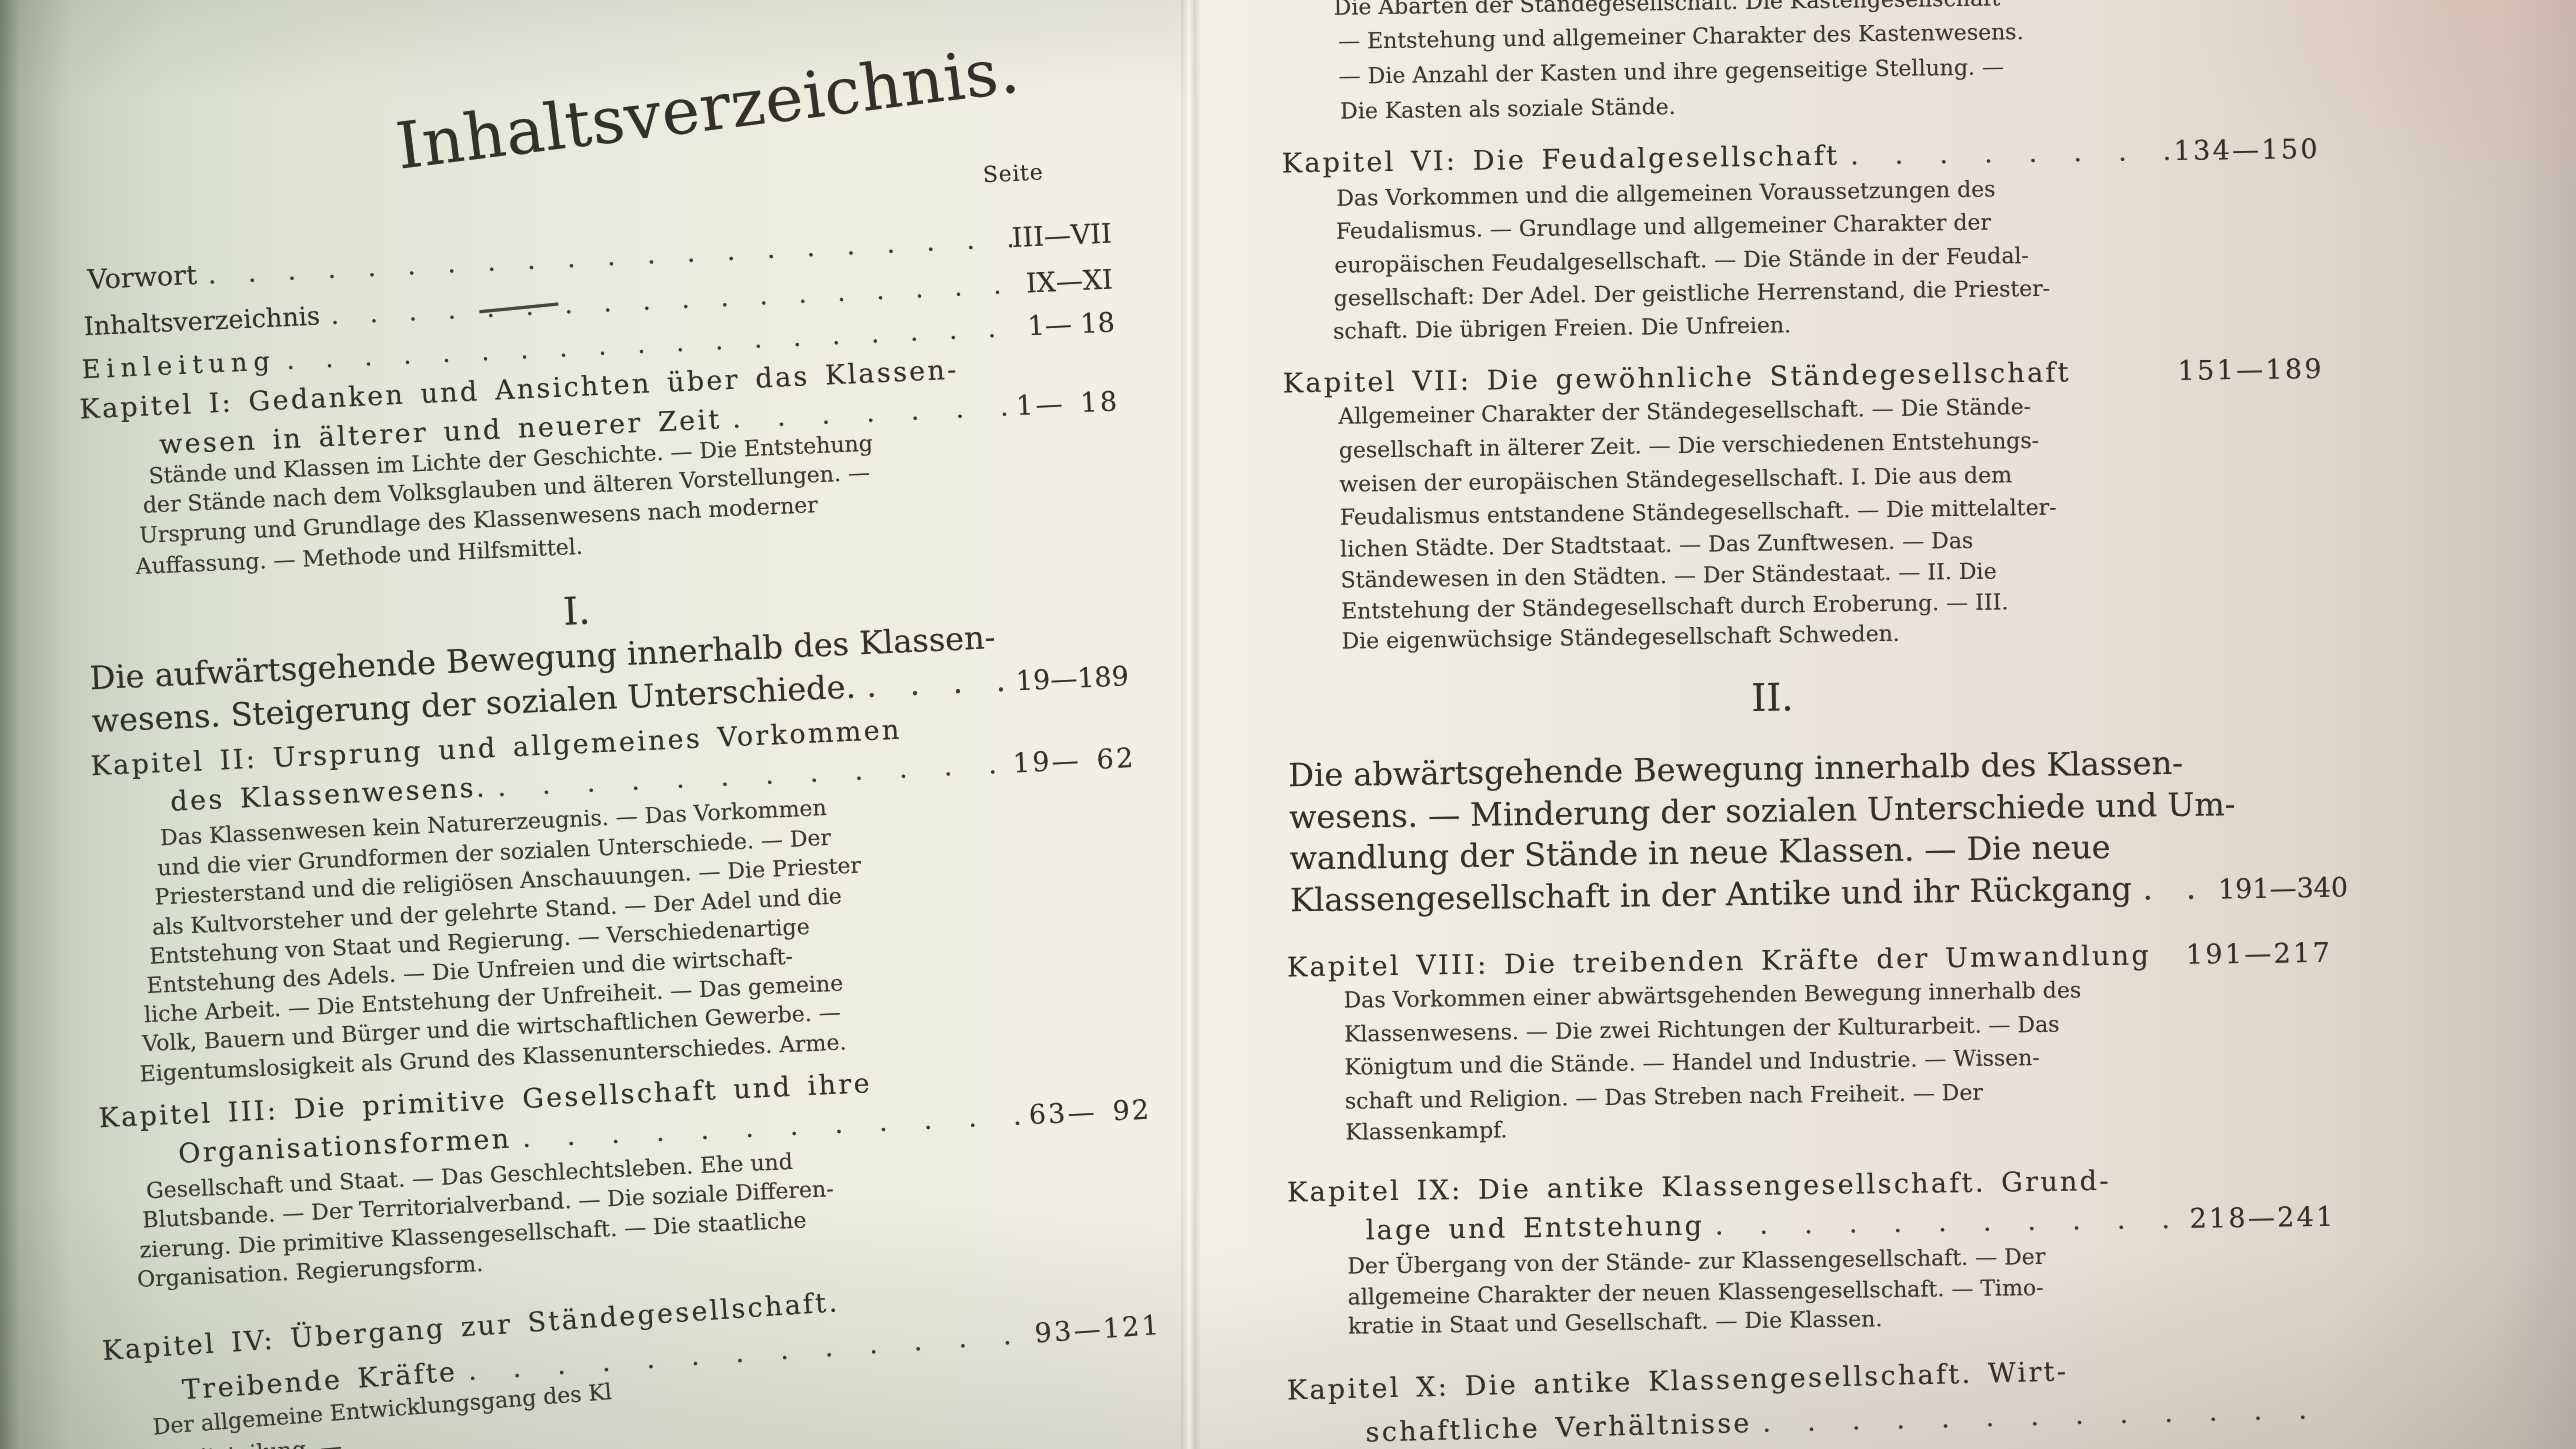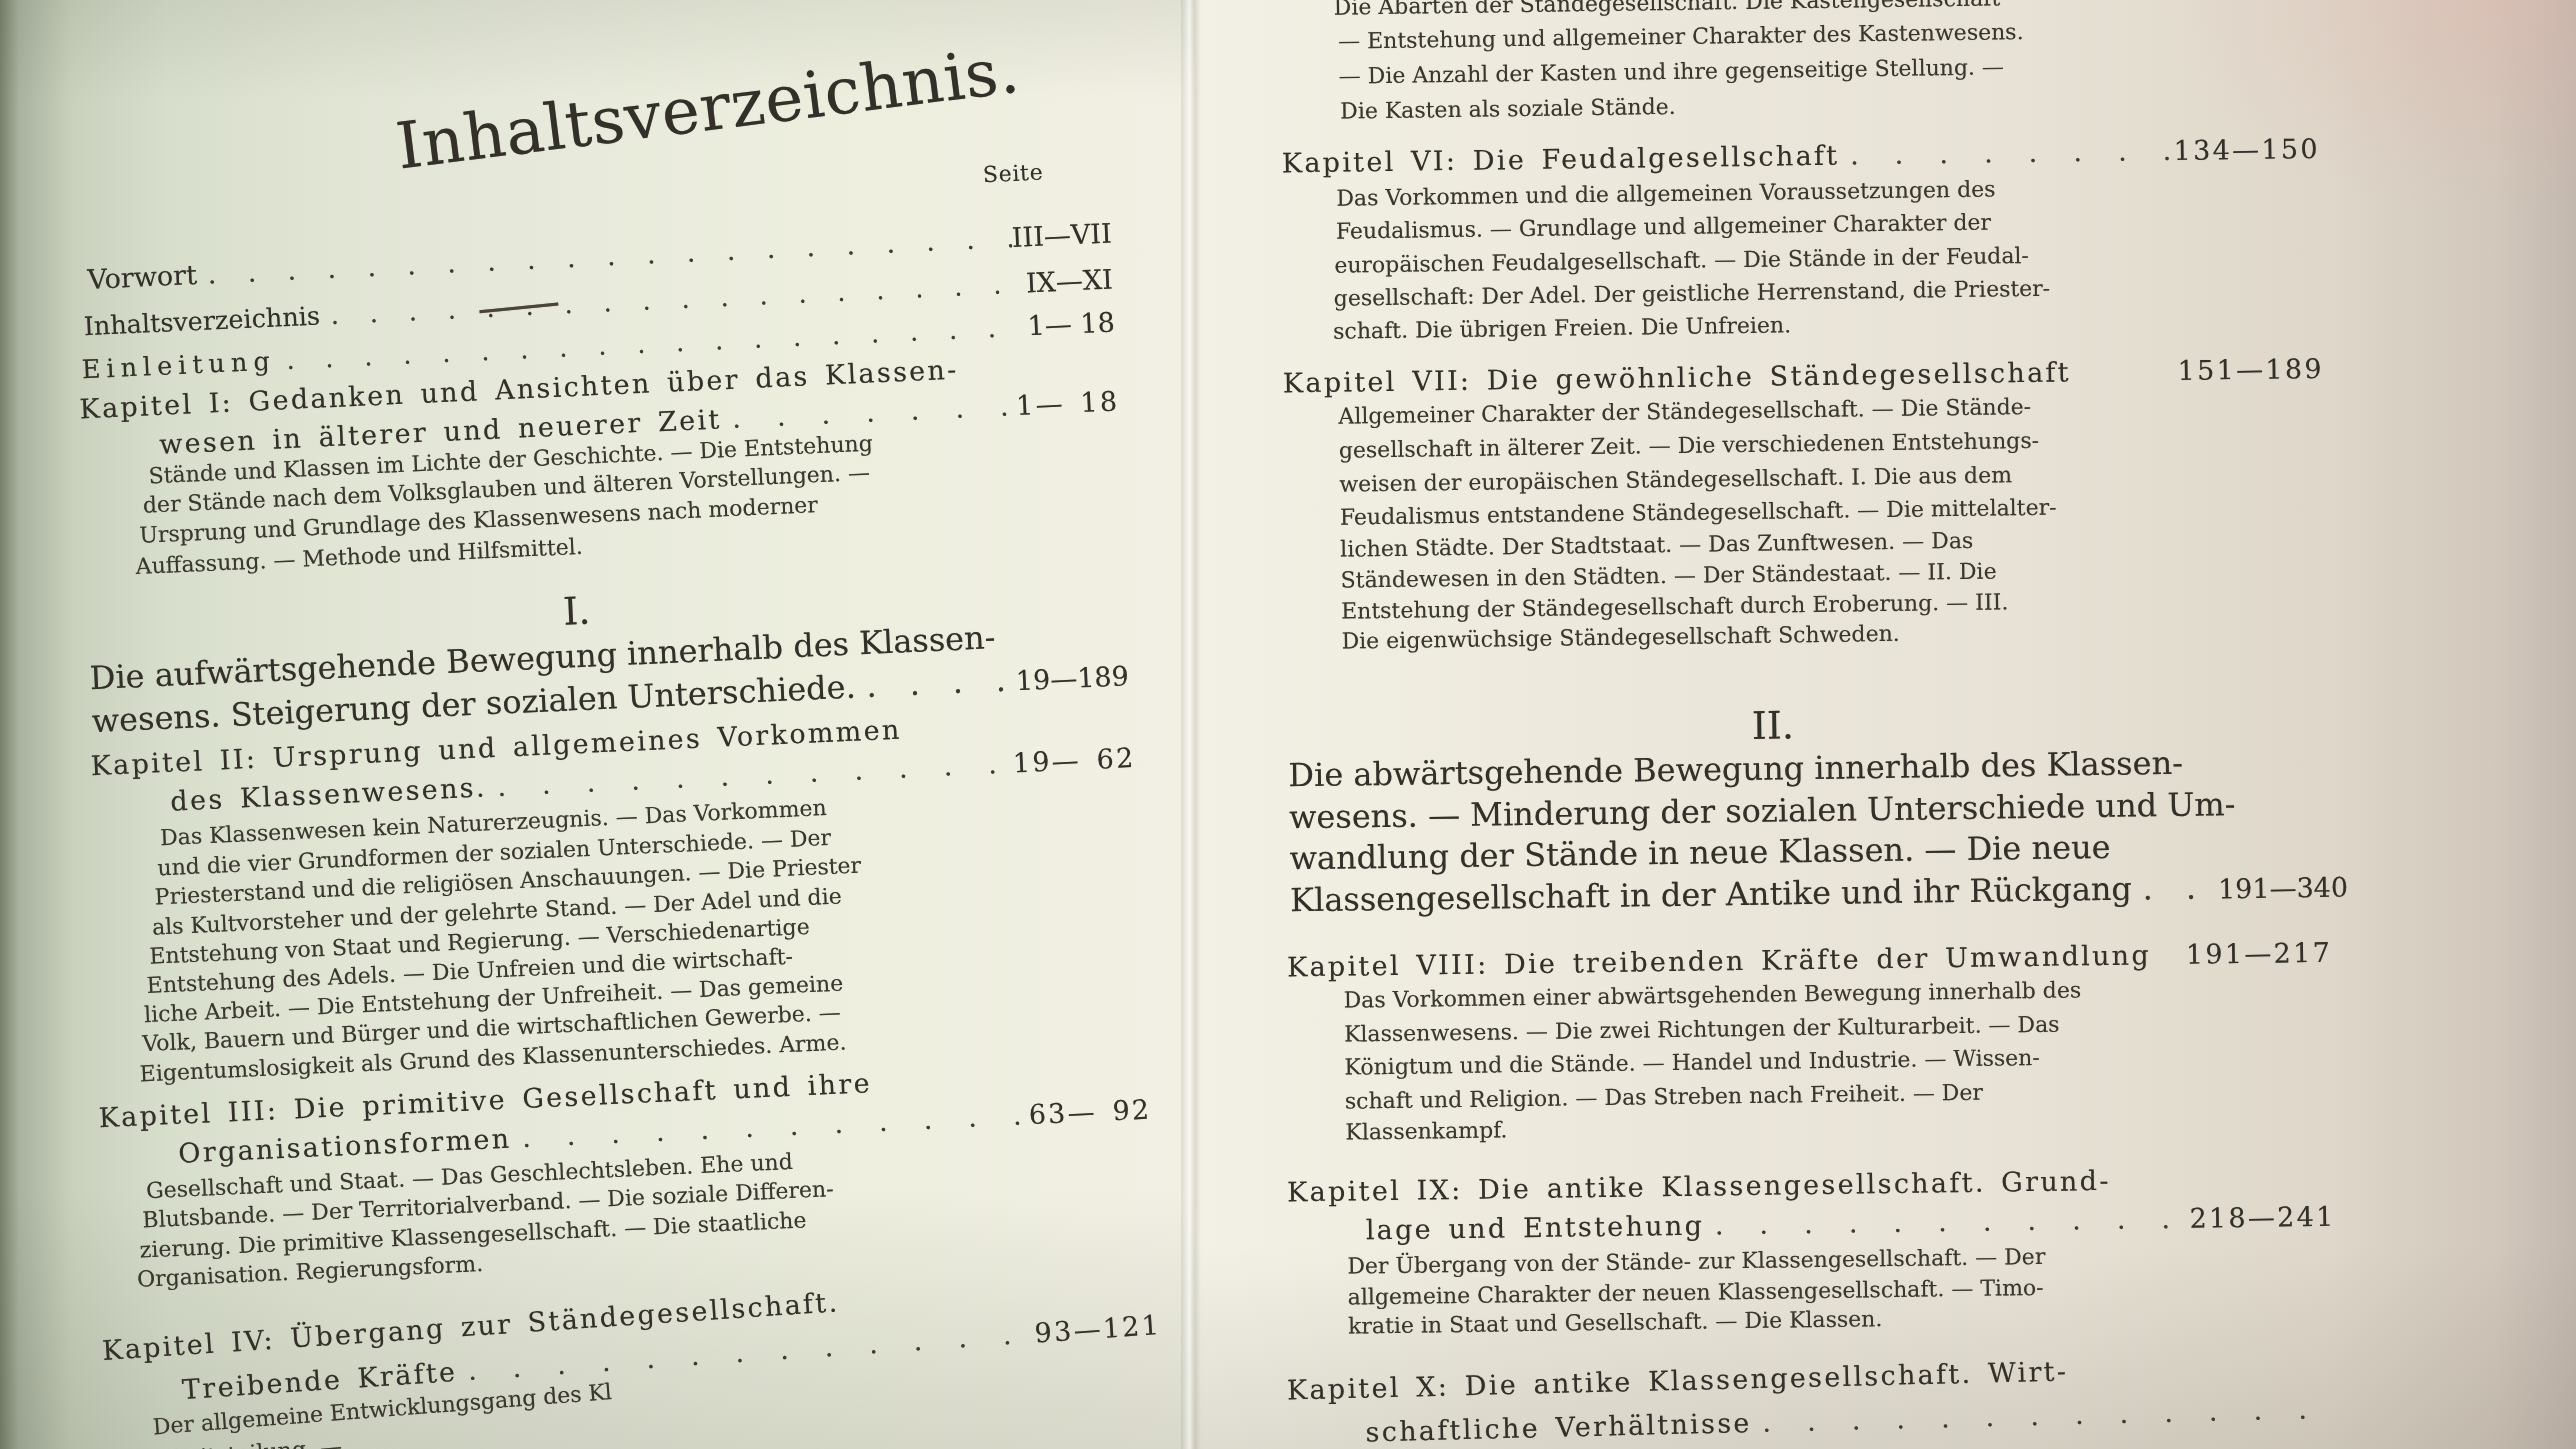--- a/index.html
+++ b/index.html
@@ -81,21 +81,21 @@
   #r-k5s2{left:1347px;top:58px;}  #r-k5s3{left:1348px;top:93px;}
   #r-k6{left:1289px;top:141px;width:1038px;}
   #r-k6s0{left:1343px;top:180px;} #r-k6s1{left:1342px;top:213px;}
   #r-k6s2{left:1340px;top:247px;} #r-k6s3{left:1339px;top:280px;}
   #r-k6s4{left:1338px;top:313px;}
   #r-k7{left:1287px;top:361px;width:1041px;}
   #r-k7s0{left:1342px;top:398px;} #r-k7s1{left:1342px;top:432px;}
   #r-k7s2{left:1342px;top:466px;} #r-k7s3{left:1342px;top:499px;}
   #r-k7s4{left:1342px;top:531px;} #r-k7s5{left:1342px;top:562px;}
   #r-k7s6{left:1342px;top:593px;} #r-k7s7{left:1342px;top:623px;}
-  #r-part2n{left:1751px;top:704px;}
+  #r-part2n{left:1751px;top:676px;}
   #r-p2l0{left:1287px;top:750px;}
   #r-p2l1{left:1287px;top:792px;}
   #r-p2l2{left:1287px;top:833px;}
   #r-p2l3{left:1287px;top:875px;width:1041px;}
   #r-p2l3 .leader{flex:0 0 auto;}
   #r-p2l3 .gap{flex:1 1 auto;}
   #r-k8{left:1283px;top:945px;width:1045px;}
   #r-k8s0{left:1339px;top:982px;} #r-k8s1{left:1339px;top:1016px;}
   #r-k8s2{left:1339px;top:1049px;} #r-k8s3{left:1339px;top:1083px;}
   #r-k8s4{left:1339px;top:1114px;}

